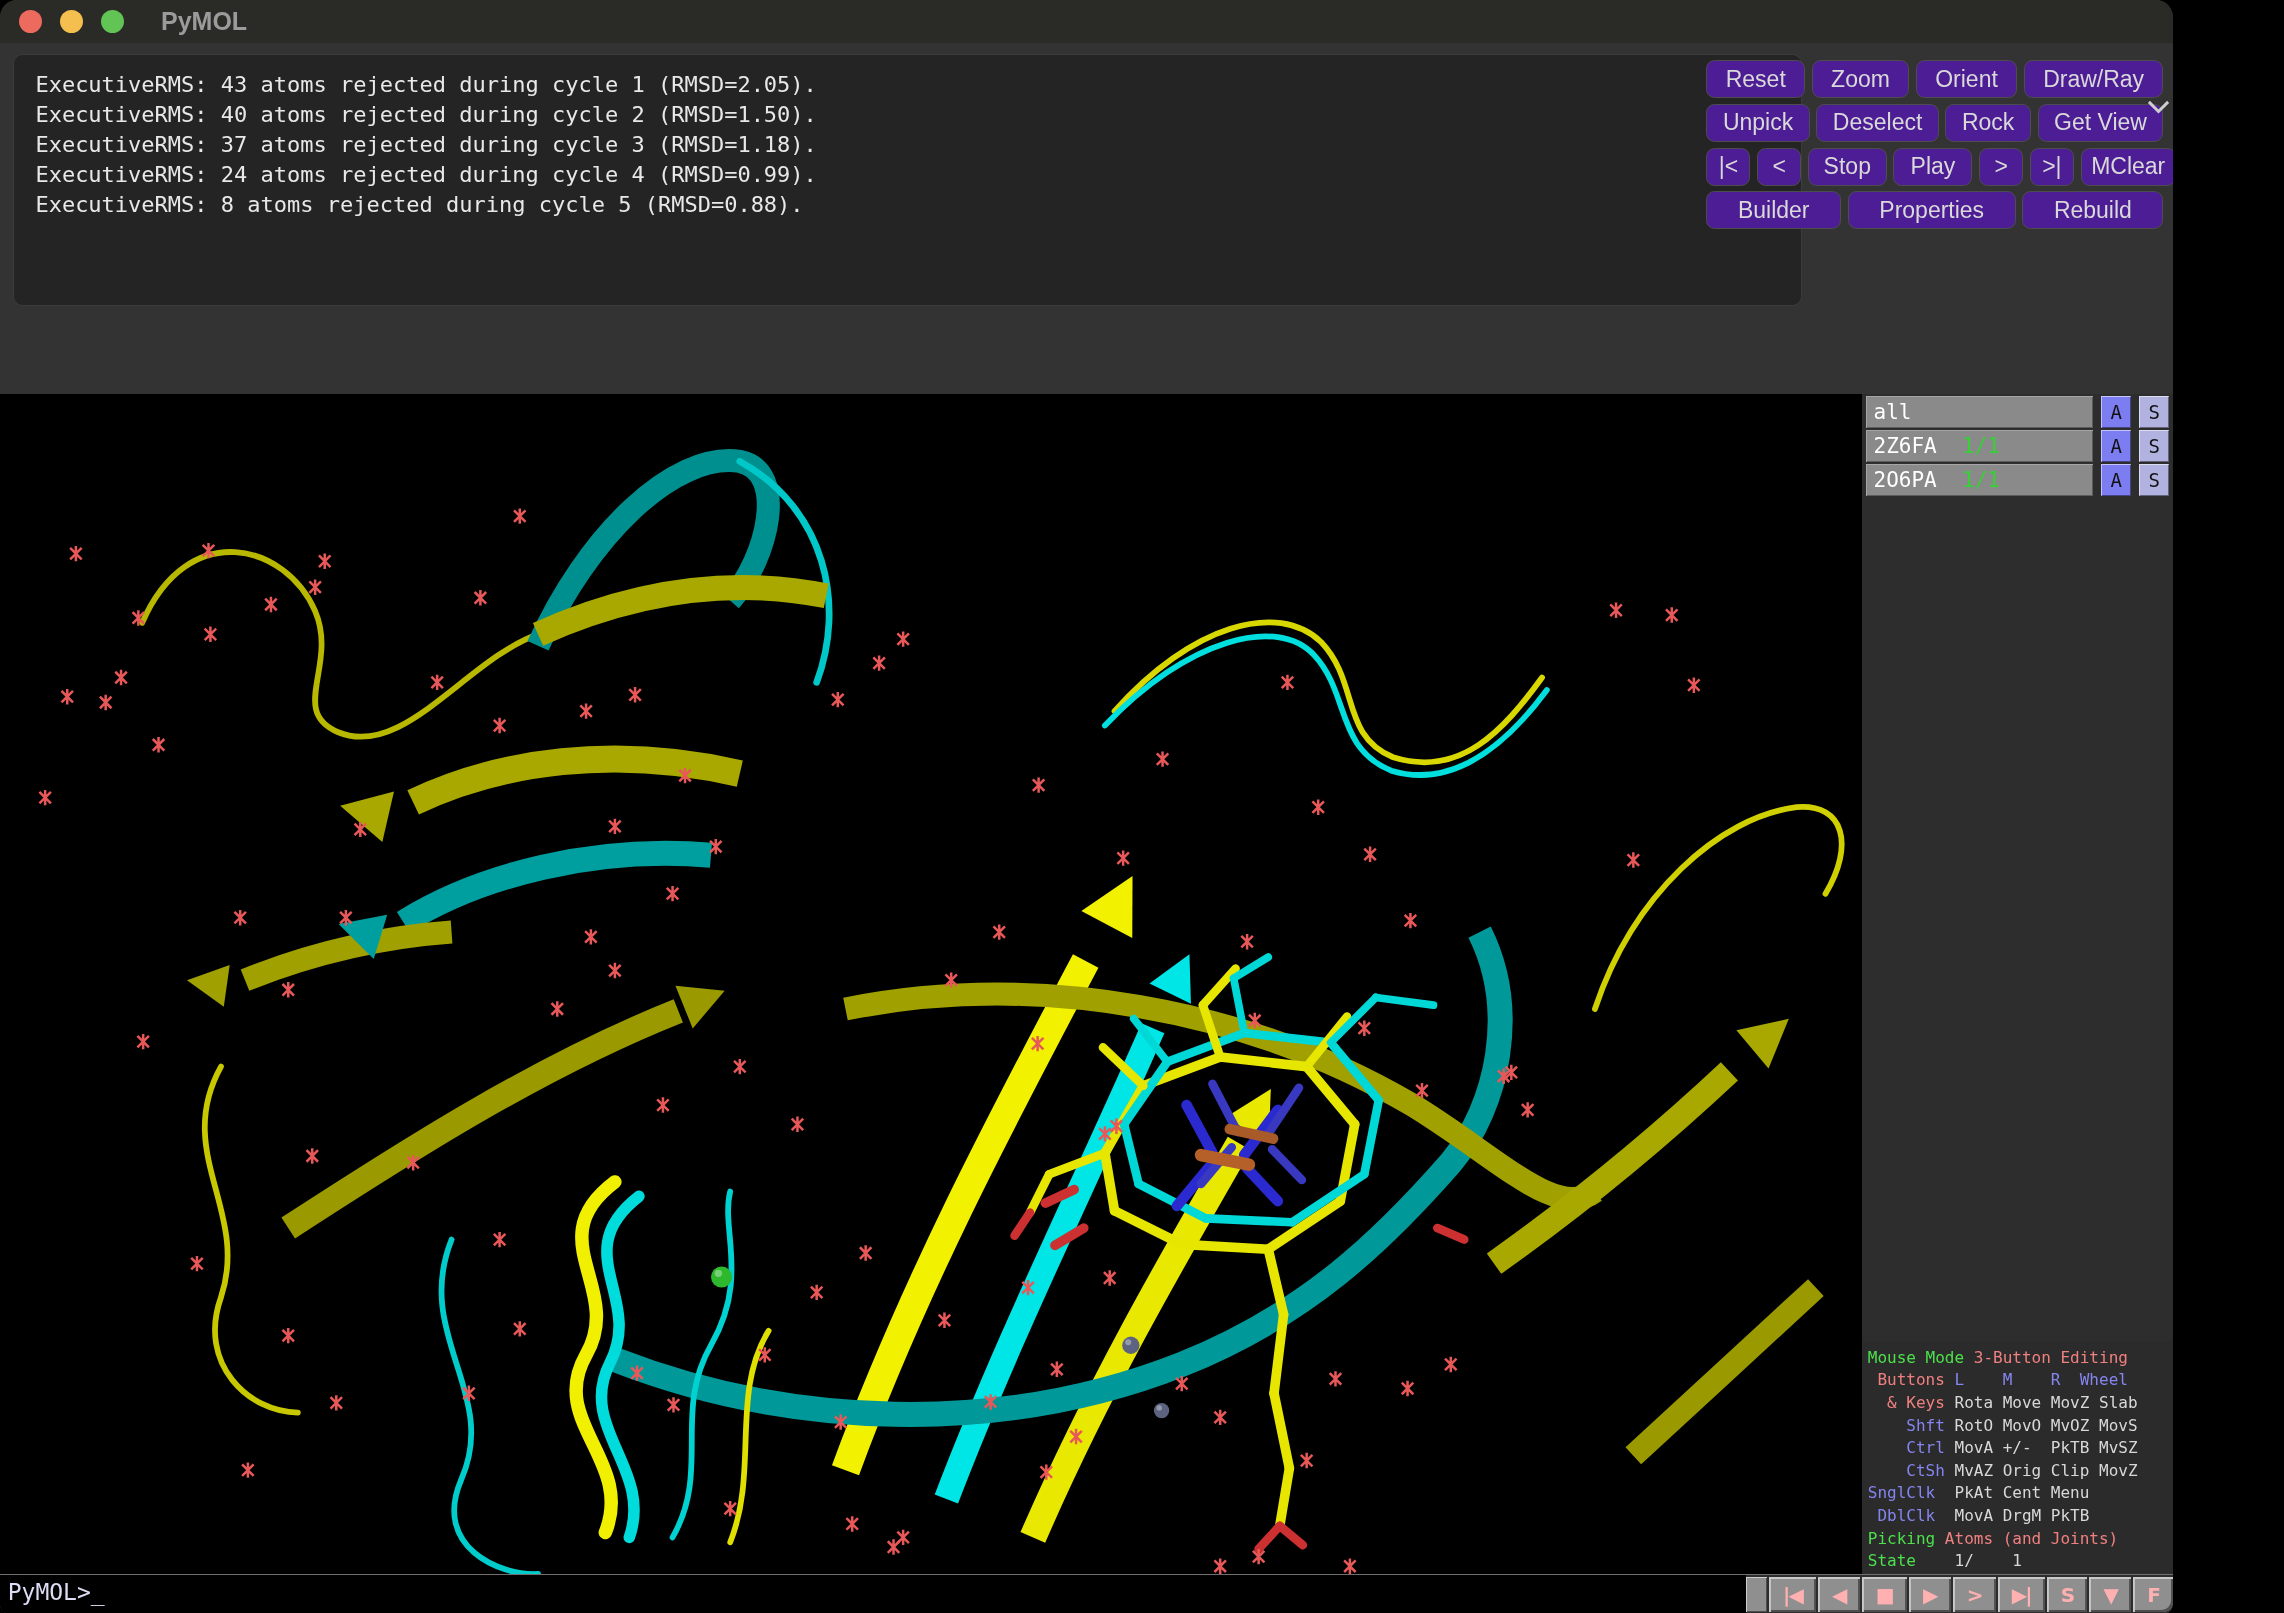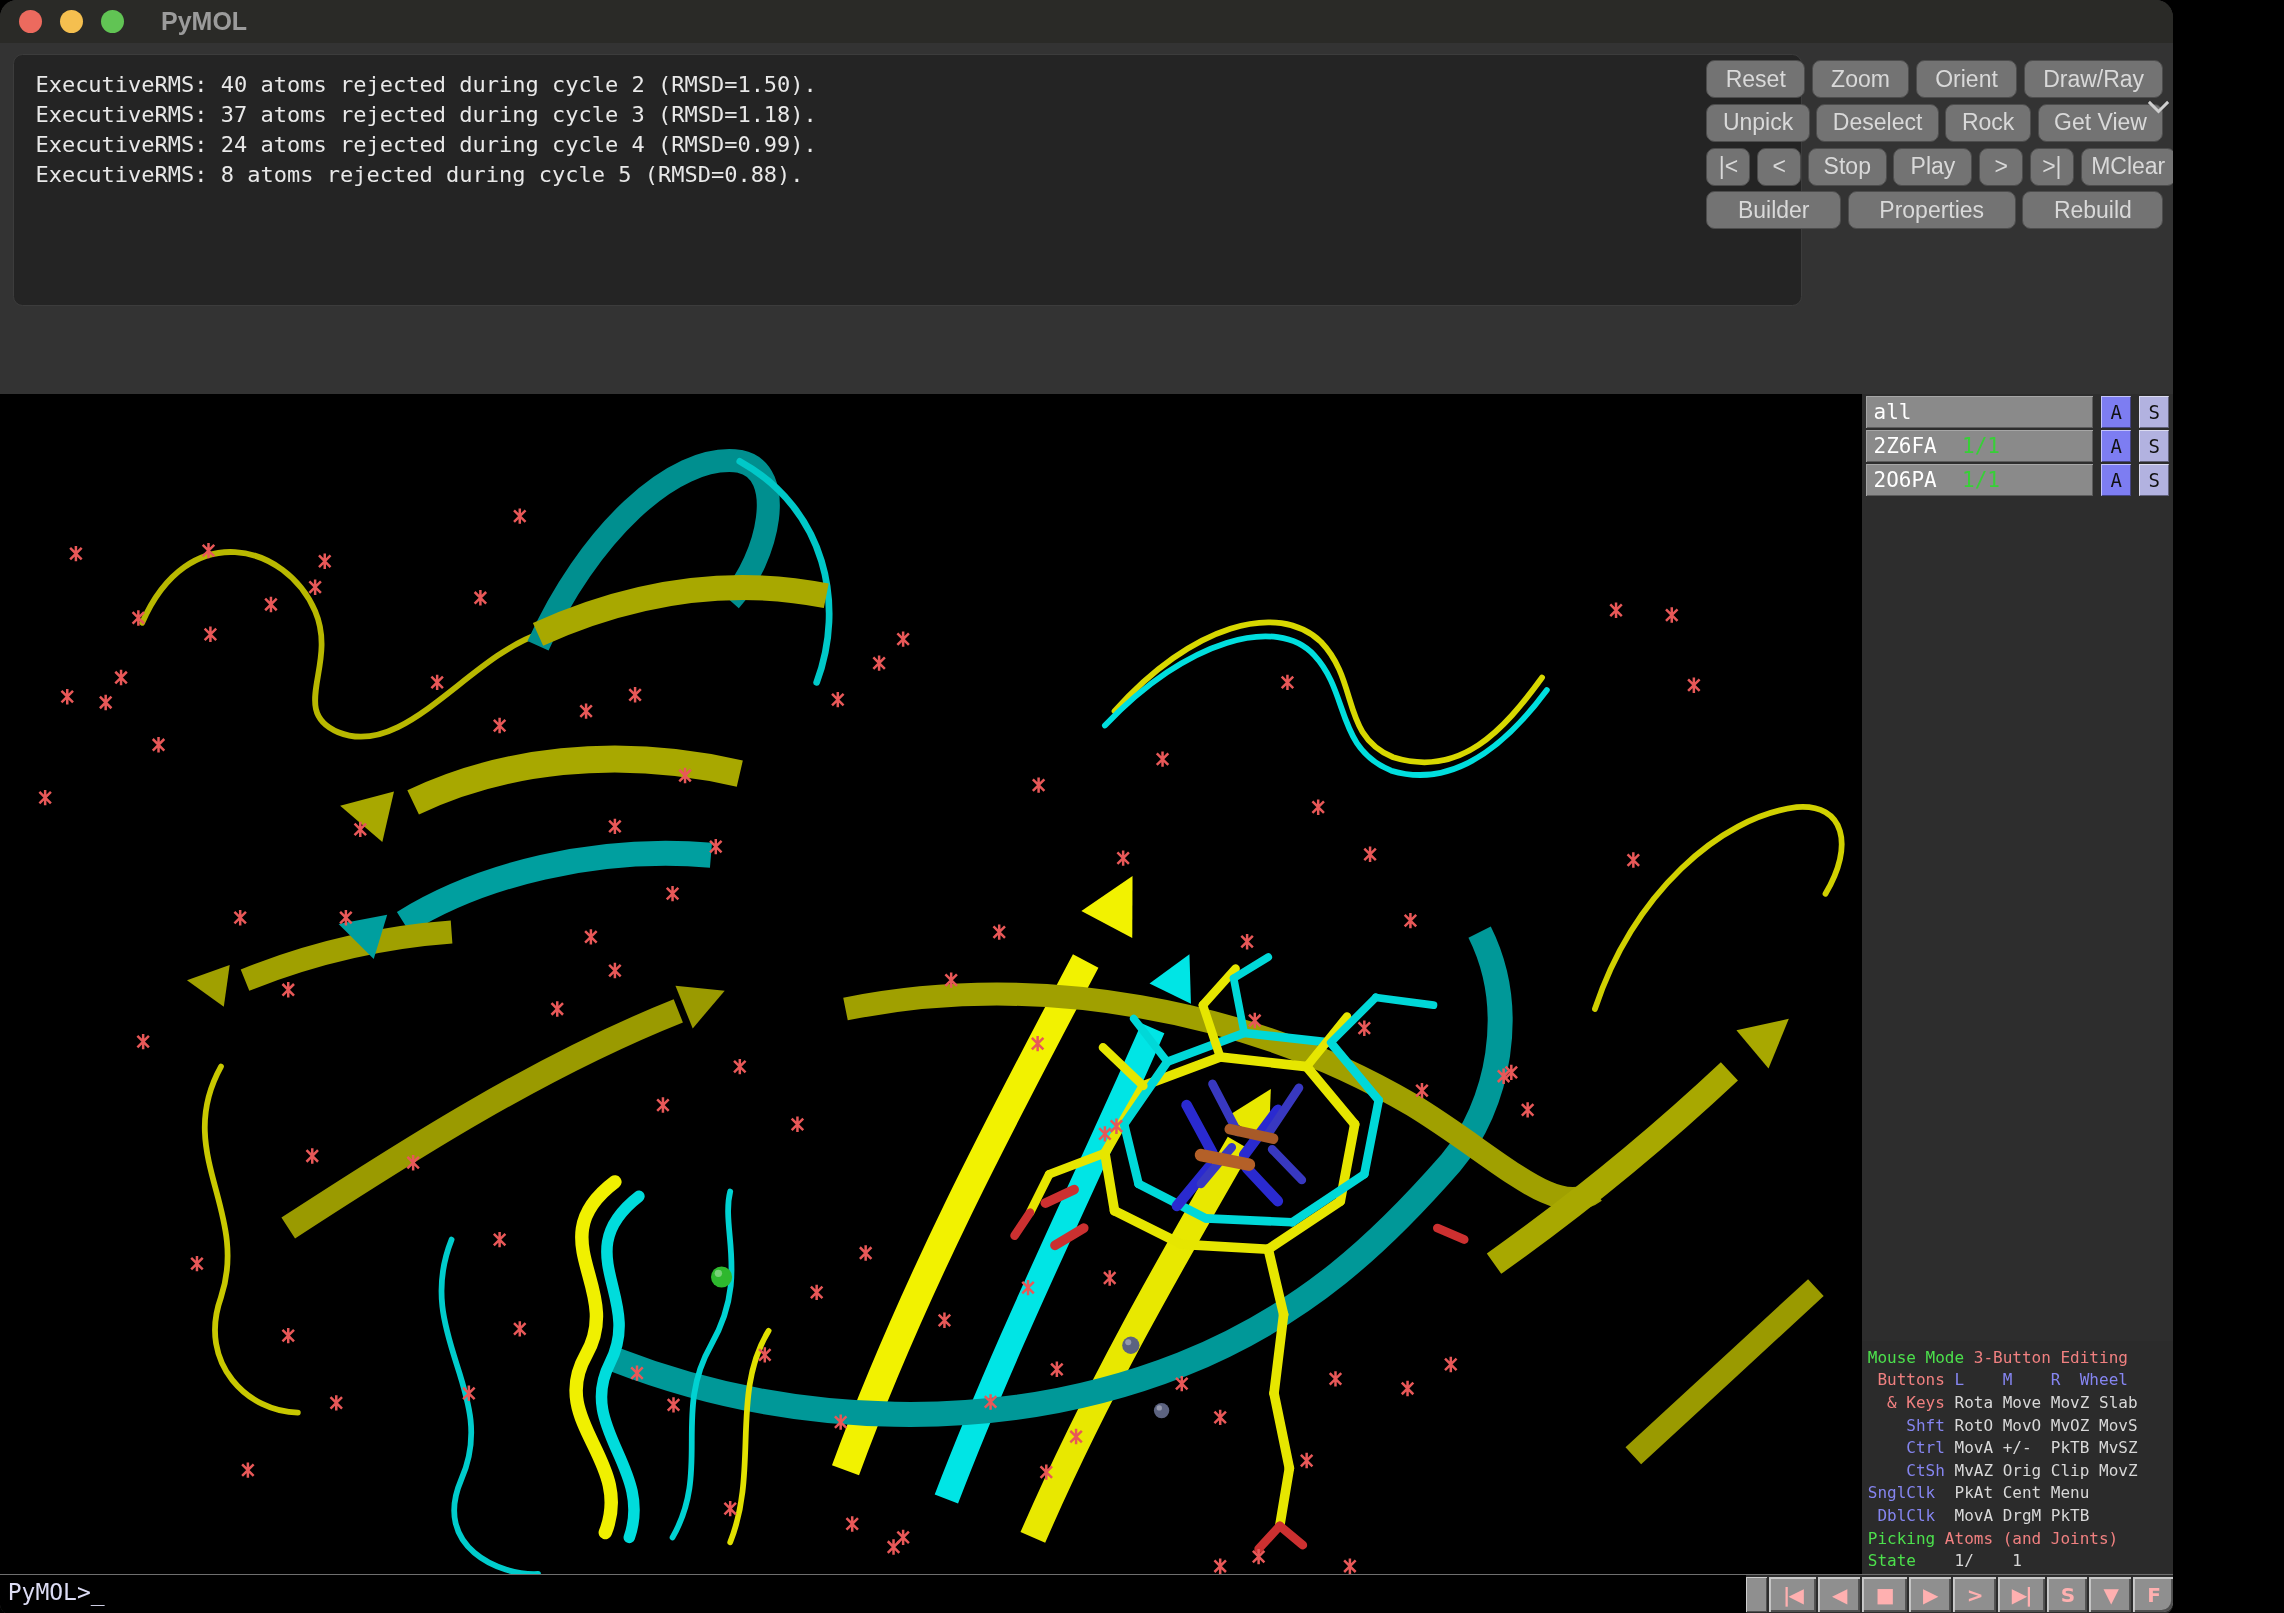--- a/index.html
+++ b/index.html
@@ -17,21 +17,21 @@
     font-size:25px;font-weight:bold;color:#9b9b9b;}
   
   .console{position:absolute;left:13.4px;top:54px;width:1789px;height:252px;
     background:#242424;border:1.9px solid #3c3c3c;border-radius:9.6px;
     box-sizing:border-box;padding:15.4px 0 0 21px;}
   .console .cline{font-family:"DejaVu Sans Mono",monospace;font-size:22px;
     line-height:30px;color:#e8e8e8;white-space:pre;}
   
   .ctrl{position:absolute;right:9.6px;top:60px;width:457px;}
   .ctrl-row{display:flex;gap:6.7px;margin-bottom:5.8px;}
-  .ctrl-btn{flex:1 1 auto;height:38px;background:#737373;border:1.9px solid #4d4d4d;
+  .ctrl-btn{flex:1 1 auto;height:38px;background:#4c1d95;border:1.9px solid #4d4d4d;
     border-radius:8.6px;color:#d9d9d9;font-size:23px;display:flex;align-items:center;
     justify-content:center;box-sizing:border-box;white-space:nowrap;padding:0 9.6px;cursor:default;}
   .ctrl-btn.small{flex:0 0 44px;padding:0;}
   .ctrl-btn.med{flex:0 0 79px;padding:0;}
   .chevron{position:absolute;right:1.9px;top:99px;width:25px;height:15.4px;}
   
   .cmdrow{position:absolute;left:0;top:323px;width:100%;height:48px;}
   .cmd-label{position:absolute;left:17.3px;top:7.7px;font-family:"DejaVu Sans Mono",monospace;
     font-weight:bold;font-size:24px;color:#8a76f2;}
   .cmd-input{position:absolute;left:146px;top:1.9px;width:1647px;height:42px;
@@ -88,20 +88,21 @@
   <div class="titlebar">
     <div class="lights">
       <div class="light red"></div>
       <div class="light yellow"></div>
       <div class="light green"></div>
     </div>
     <div class="win-title">PyMOL</div>
   </div>
 
   <div class="console" id="console">
+      <div class="cline">ExecutiveRMS: 43 atoms rejected during cycle 1 (RMSD=2.05).</div>
       <div class="cline">ExecutiveRMS: 40 atoms rejected during cycle 2 (RMSD=1.50).</div>
       <div class="cline">ExecutiveRMS: 37 atoms rejected during cycle 3 (RMSD=1.18).</div>
       <div class="cline">ExecutiveRMS: 24 atoms rejected during cycle 4 (RMSD=0.99).</div>
       <div class="cline">ExecutiveRMS: 8 atoms rejected during cycle 5 (RMSD=0.88).</div>
     </div>
 
   <div class="ctrl" id="ctrl">
       <div class="ctrl-row">
         <div class="ctrl-btn">Reset</div>
         <div class="ctrl-btn">Zoom</div>

